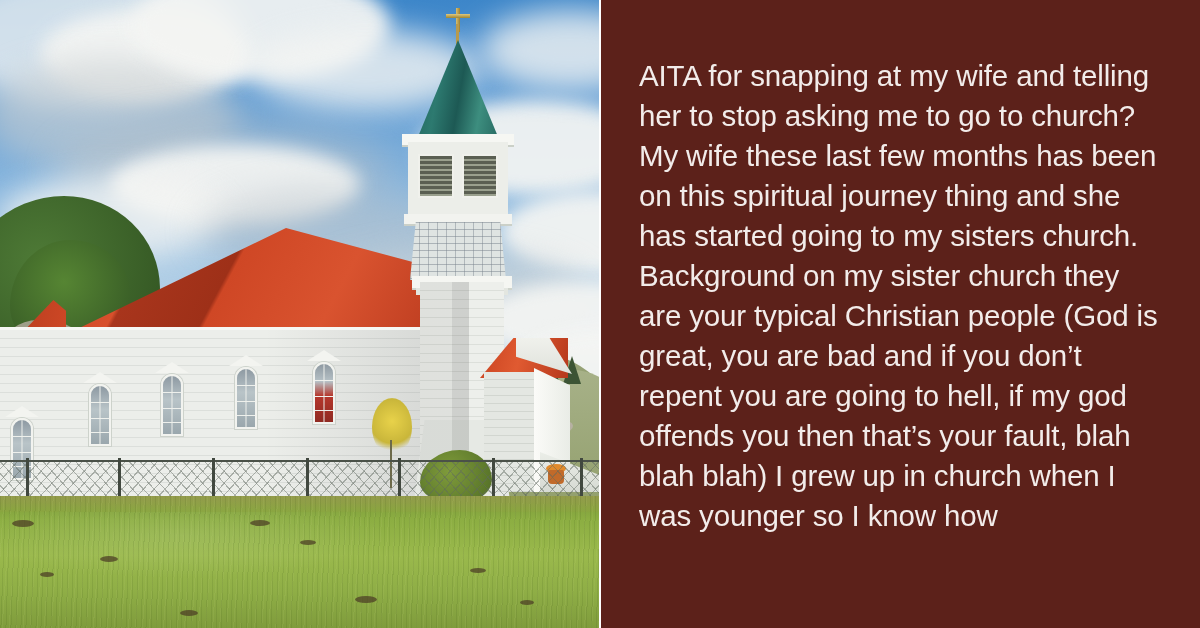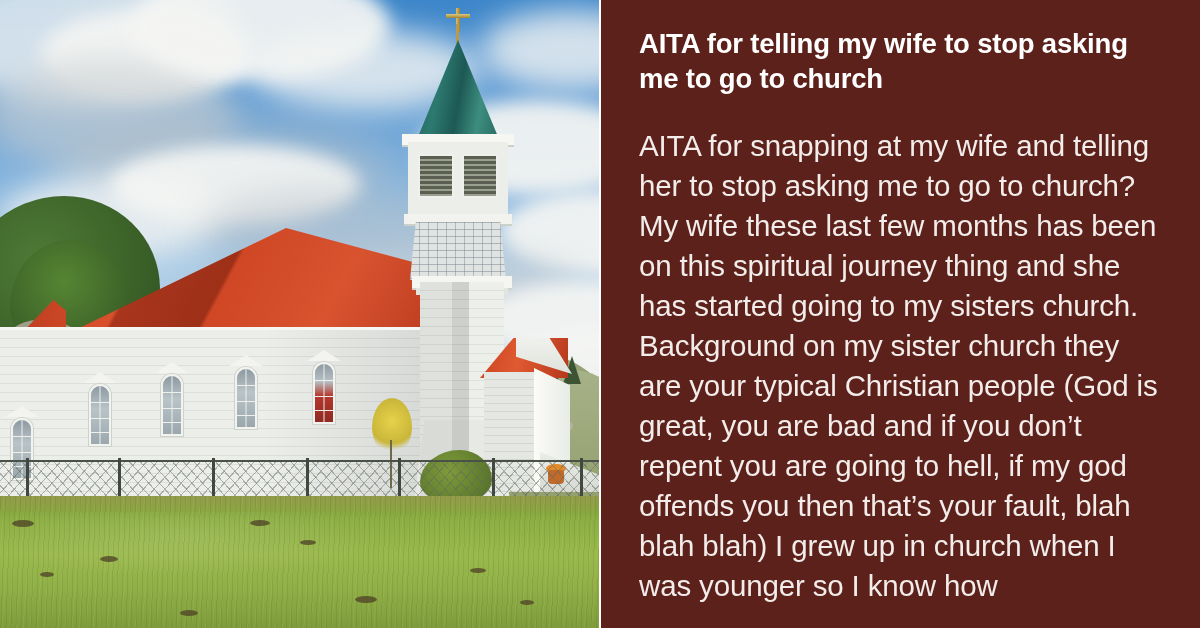--- a/index.html
+++ b/index.html
@@ -615,17 +615,16 @@
       <div class="dirt" style="left:470px; top:568px; width:16px; height:5px;"></div>
       <div class="dirt" style="left:520px; top:600px; width:14px; height:5px;"></div>
       <div class="dirt" style="left:12px; top:520px; width:22px; height:7px;"></div>
 
     </div>
   </div>
 
   <div class="divider-gap"></div>
 
   <div class="text-pane">
-    <h1 class="post-title">AITA for telling my wife to stop asking me to go to church</h1>
     <p class="post-body">AITA for snapping at my wife and telling her to stop asking me to go to church? My wife these last few months has been on this spiritual journey thing and she has started going to my sisters church. Background on my sister church they are your typical Christian people (God is great, you are bad and if you don’t repent you are going to hell, if my god offends you then that’s your fault, blah blah blah) I grew up in church when I was younger so I know how</p>
   </div>
 
 </div>
 
 </body></html>

